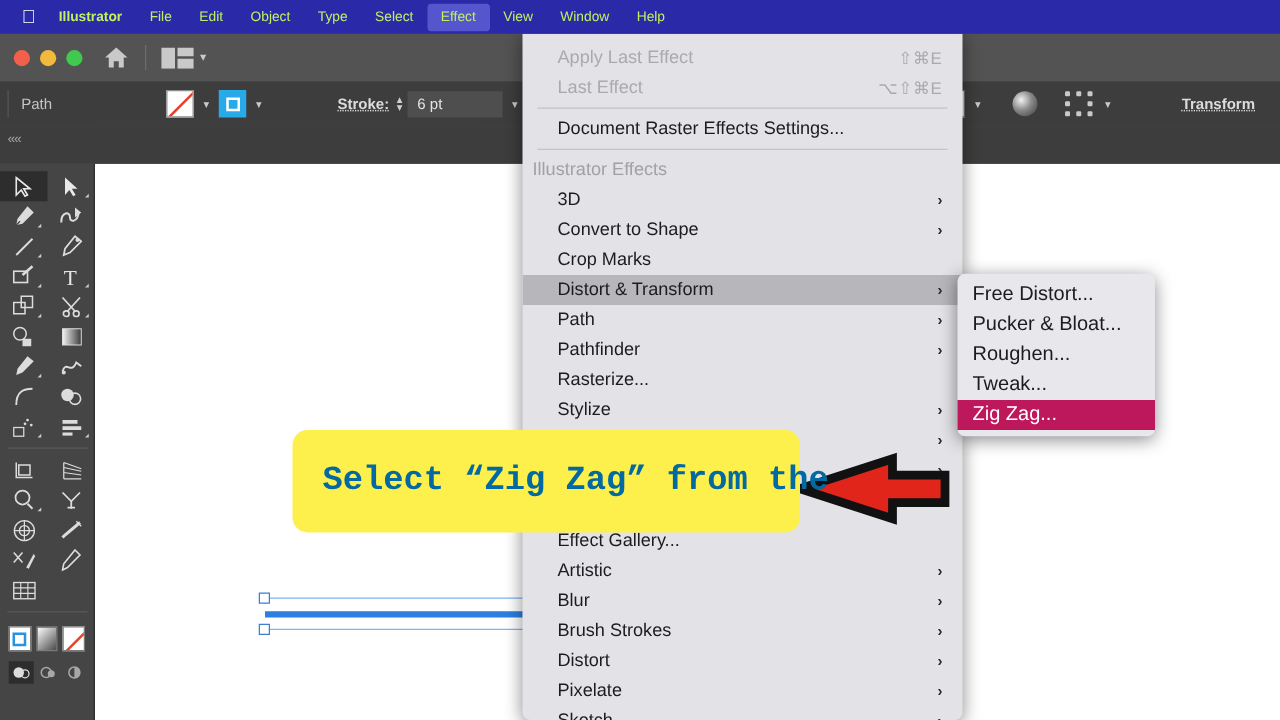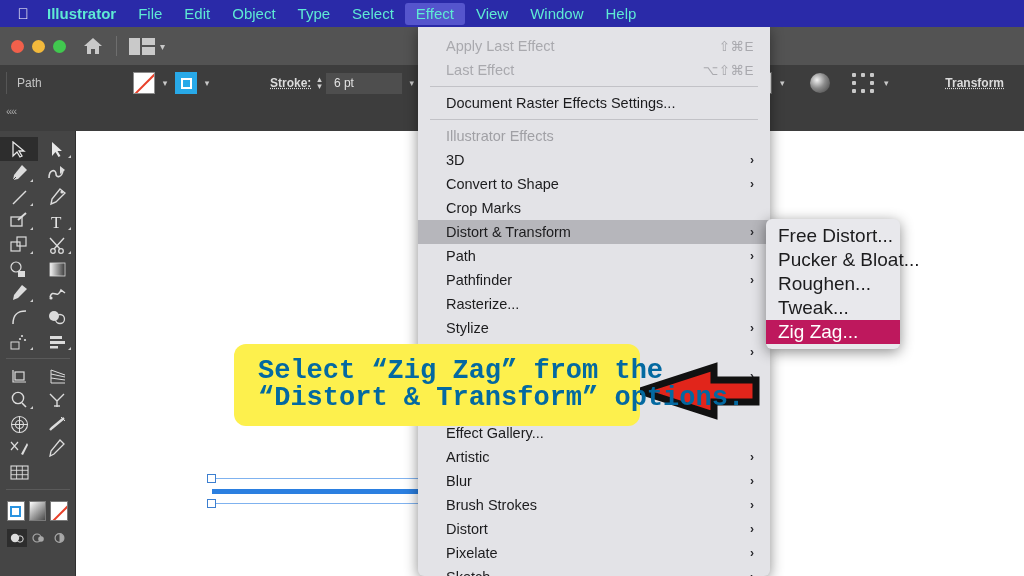--- a/index.html
+++ b/index.html
@@ -19,21 +19,21 @@
     padding-left: 10px;
     z-index: 60;
   }
   .apple-logo {
     width: 26px; height: 27px; display: flex; align-items: center; justify-content: center;
     color: #fff; font-size: 15px; line-height: 1;
   }
   .macitem {
     height: 27px; padding: 0 11px;
     display: flex; align-items: center;
-    color: #5eead4; font-size: 15px; white-space: nowrap;
+    color: #bef264; font-size: 11px; white-space: nowrap;
   }
   .macitem.app-name { font-weight: bold; }
   .macitem.active { background: #5555cd; border-radius: 3px; height: 22px; }
 
   
   .titlebar {
     position: absolute; left: 0; top: 27px; width: 1024px; height: 38px;
     background: #535353;
     display: flex; align-items: center;
     z-index: 5;
@@ -176,36 +176,36 @@
     padding-top: 7px;
     font-size: 14.5px;
     overflow: hidden;
   }
   .mi {
     height: 24px; display:flex; align-items:center;
     padding: 0 16px 0 28px; color: #1c1c1e; white-space: nowrap;
     position: relative;
   }
   .mi.dis { color: #a9a9ae; }
-  .mi.hdr { color: #a0a0a5; padding-left: 28px; }
+  .mi.hdr { color: #a0a0a5; padding-left: 8px; }
   .mi.hl { background: #b6b6bb; }
   .mi .sc { margin-left: auto; color: #6a6a70; font-size: 13.5px; letter-spacing: 0.5px; }
   .mi.dis .sc { color: #a9a9ae; }
   .mi .arw {
     margin-left: auto; color: #2a2a2e; font-size: 12px; font-weight: bold;
     padding-left: 14px;
   }
   .msep { height: 1px; background: #c2c2c7; margin: 4px 12px; }
 
   
   .submenu {
-    position:absolute; left: 766px; top: 219px; width: 134px;
+    position:absolute; left: 766px; top: 219px; width: 158px;
     background: #e8e8ec; border-radius: 6px;
     box-shadow: 0 3px 14px rgba(0,0,0,.45);
-    z-index: 40; padding: 5px 0; font-size: 19px;
+    z-index: 40; padding: 5px 0; font-size: 16px;
   }
   .smi {
     height: 24px; display:flex; align-items:center; padding: 0 10px 0 12px;
     color: #1c1c1e; white-space: nowrap;
   }
   .smi.hl { background: #be185d; color: #fff; }
 
   
   .callout {
     position:absolute; left: 234px; top: 344px; width: 406px; height: 82px;
@@ -640,16 +640,15 @@
   </div>
 
   <div class="arrow-wrap">
     <svg width="126" height="72" viewBox="0 0 126 72">
       <path d="M4 36 L78 12 L78 25 L120 25 L120 47 L78 47 L78 60 Z" fill="#e1251b" stroke="#111111" stroke-width="7" stroke-linejoin="miter"></path>
     </svg>
   </div>
 
   <div class="callout">
     <div>Select “Zig Zag” from the</div>
-    <div>“Distort &amp; Transform” options.</div>
   </div>
 
 </div>
 
 </body></html>

